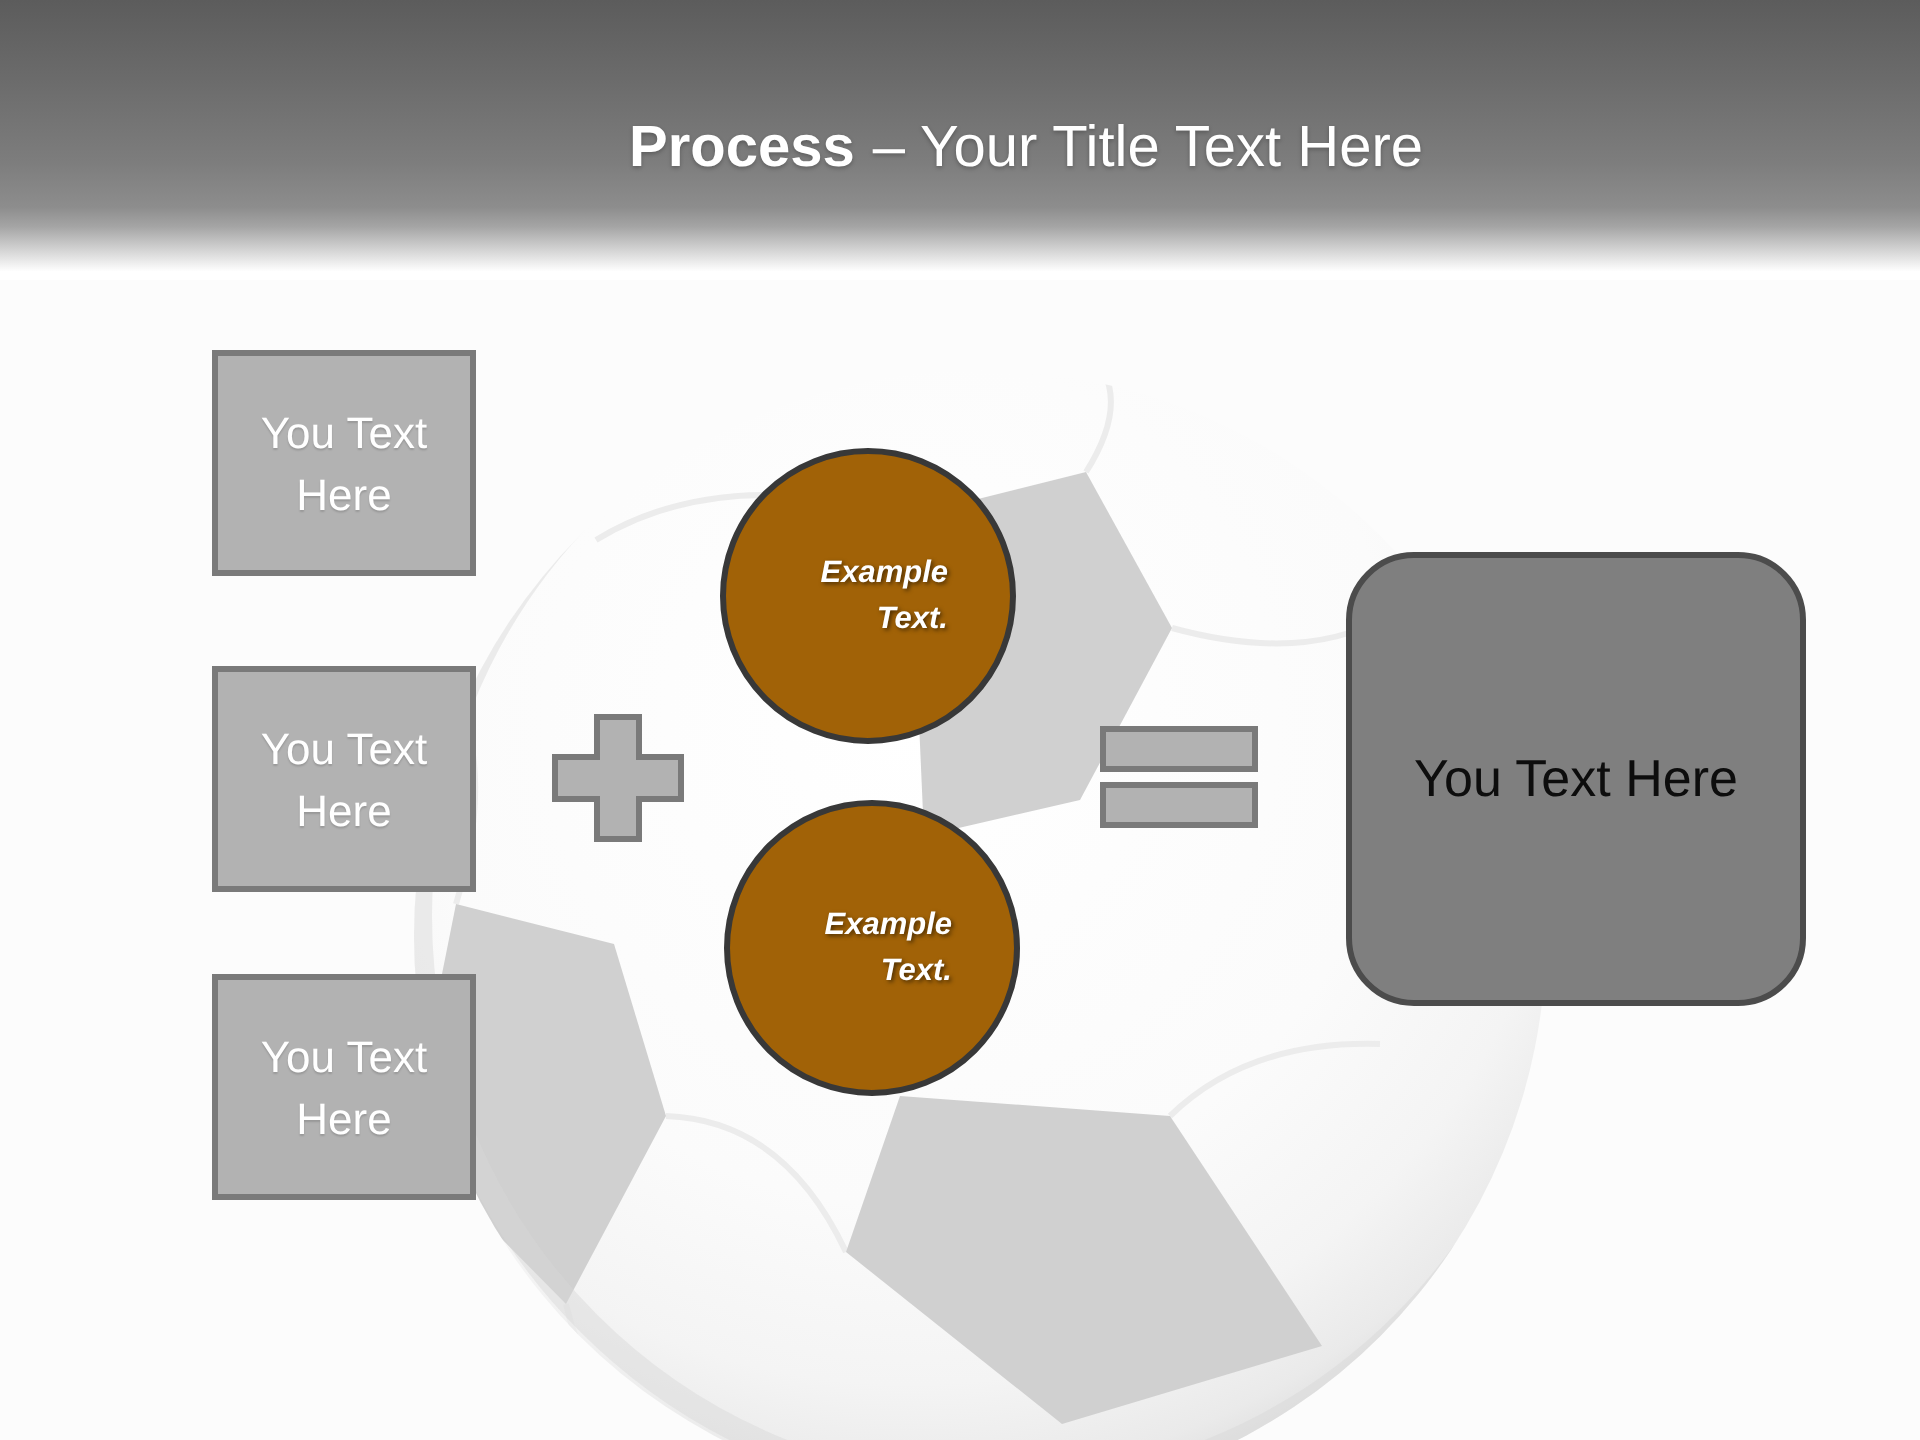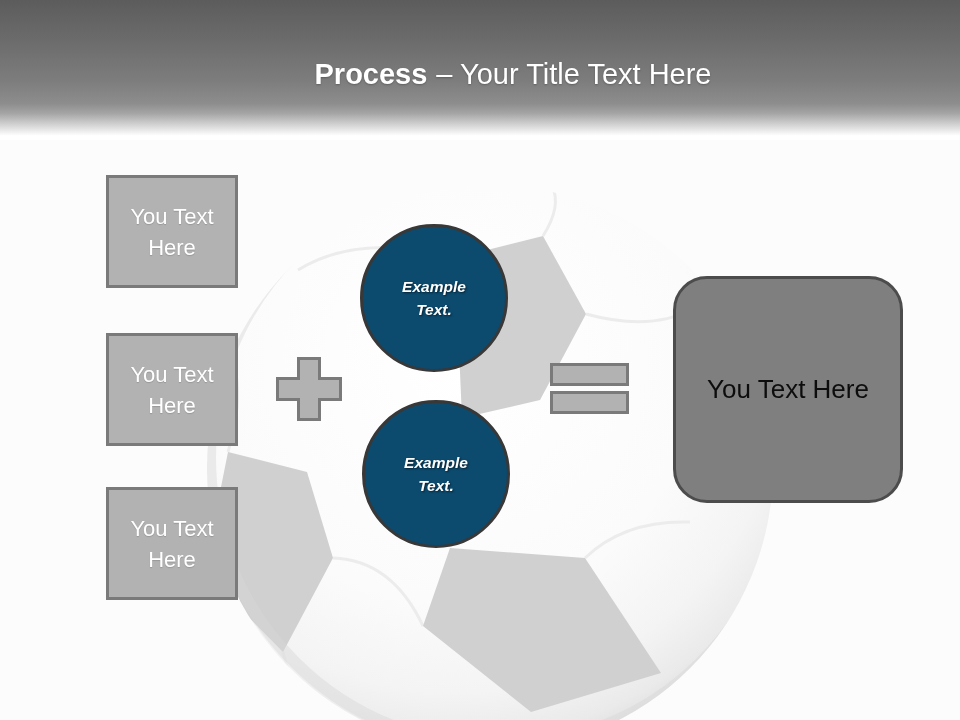--- a/index.html
+++ b/index.html
@@ -38,24 +38,24 @@
   }
   .side-box .shape-label{width:100px;}
   #box1{top:175px;} #box2{top:333px;} #box3{top:487px;}
   
   .op{position:absolute;}
   #plus{left:276px;top:357px;}
   #equals{left:547px;top:360px;}
   
   .ex-circle{
     position:absolute;width:148px;height:148px;border-radius:50%;
-    box-sizing:border-box;background:#0c4a6e;border:3px solid #383838;
+    box-sizing:border-box;background:#a16207;border:3px solid #383838;
     display:flex;align-items:center;justify-content:center;
     color:#ffffff;font-size:15.5px;font-weight:bold;font-style:italic;
-    line-height:23px;text-align:center;
+    line-height:23px;text-align:right;
     text-shadow:1px 1px 2px rgba(0,0,0,0.55);
   }
   .ex-circle .shape-label{width:80px;}
   #circle1{left:360px;top:224px;}
   #circle2{left:362px;top:400px;}
   
   .result-box{
     position:absolute;left:673px;top:276px;width:230px;height:227px;
     box-sizing:border-box;background:#7f7f7f;border:3px solid #4c4c4c;
     border-radius:34px;

